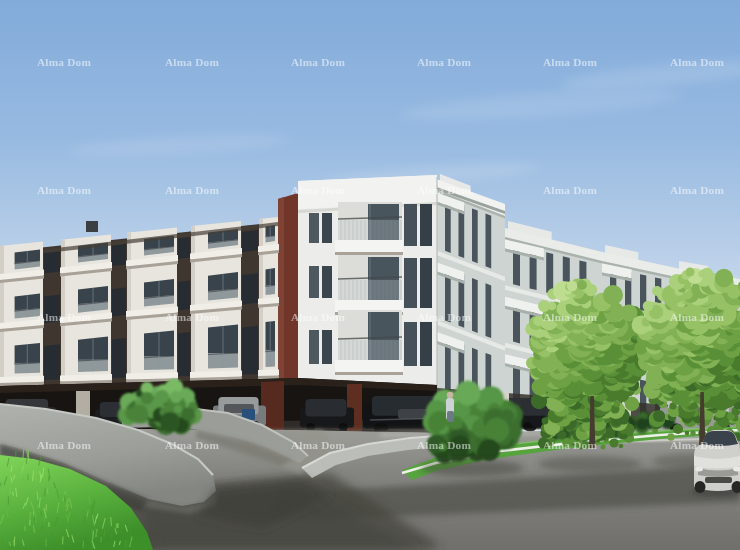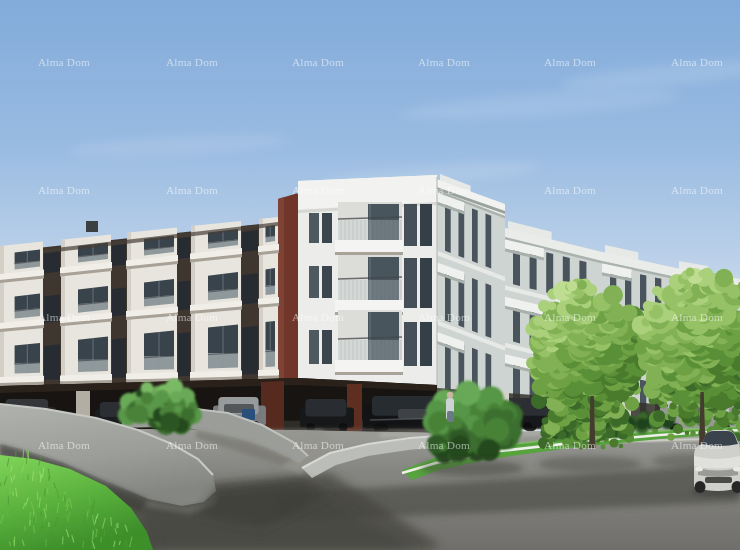--- a/index.html
+++ b/index.html
@@ -1,16 +1,16 @@
 <!DOCTYPE html>
 <html><head>
 <meta charset="utf-8">
 <style>
 html,body{margin:0;padding:0;background:#8a8a88;}
-#scene{width:740px;height:550px;overflow:hidden;position:relative;font-family:"Liberation Sans",sans-serif;}
+#scene{width:740px;height:550px;overflow:hidden;position:relative;font-family:"Liberation Sans",sans-serif;font-weight:bold;}
 svg{display:block;filter:blur(0.65px) saturate(0.97);}
 </style>
 </head>
 <body>
 
 <div id="scene">
 <svg width="740" height="550" viewBox="0 0 740 550">
 <defs>
 <linearGradient id="skyg" x1="0" y1="0" x2="0" y2="1">
 <stop offset="0" stop-color="#81abdc"></stop>

